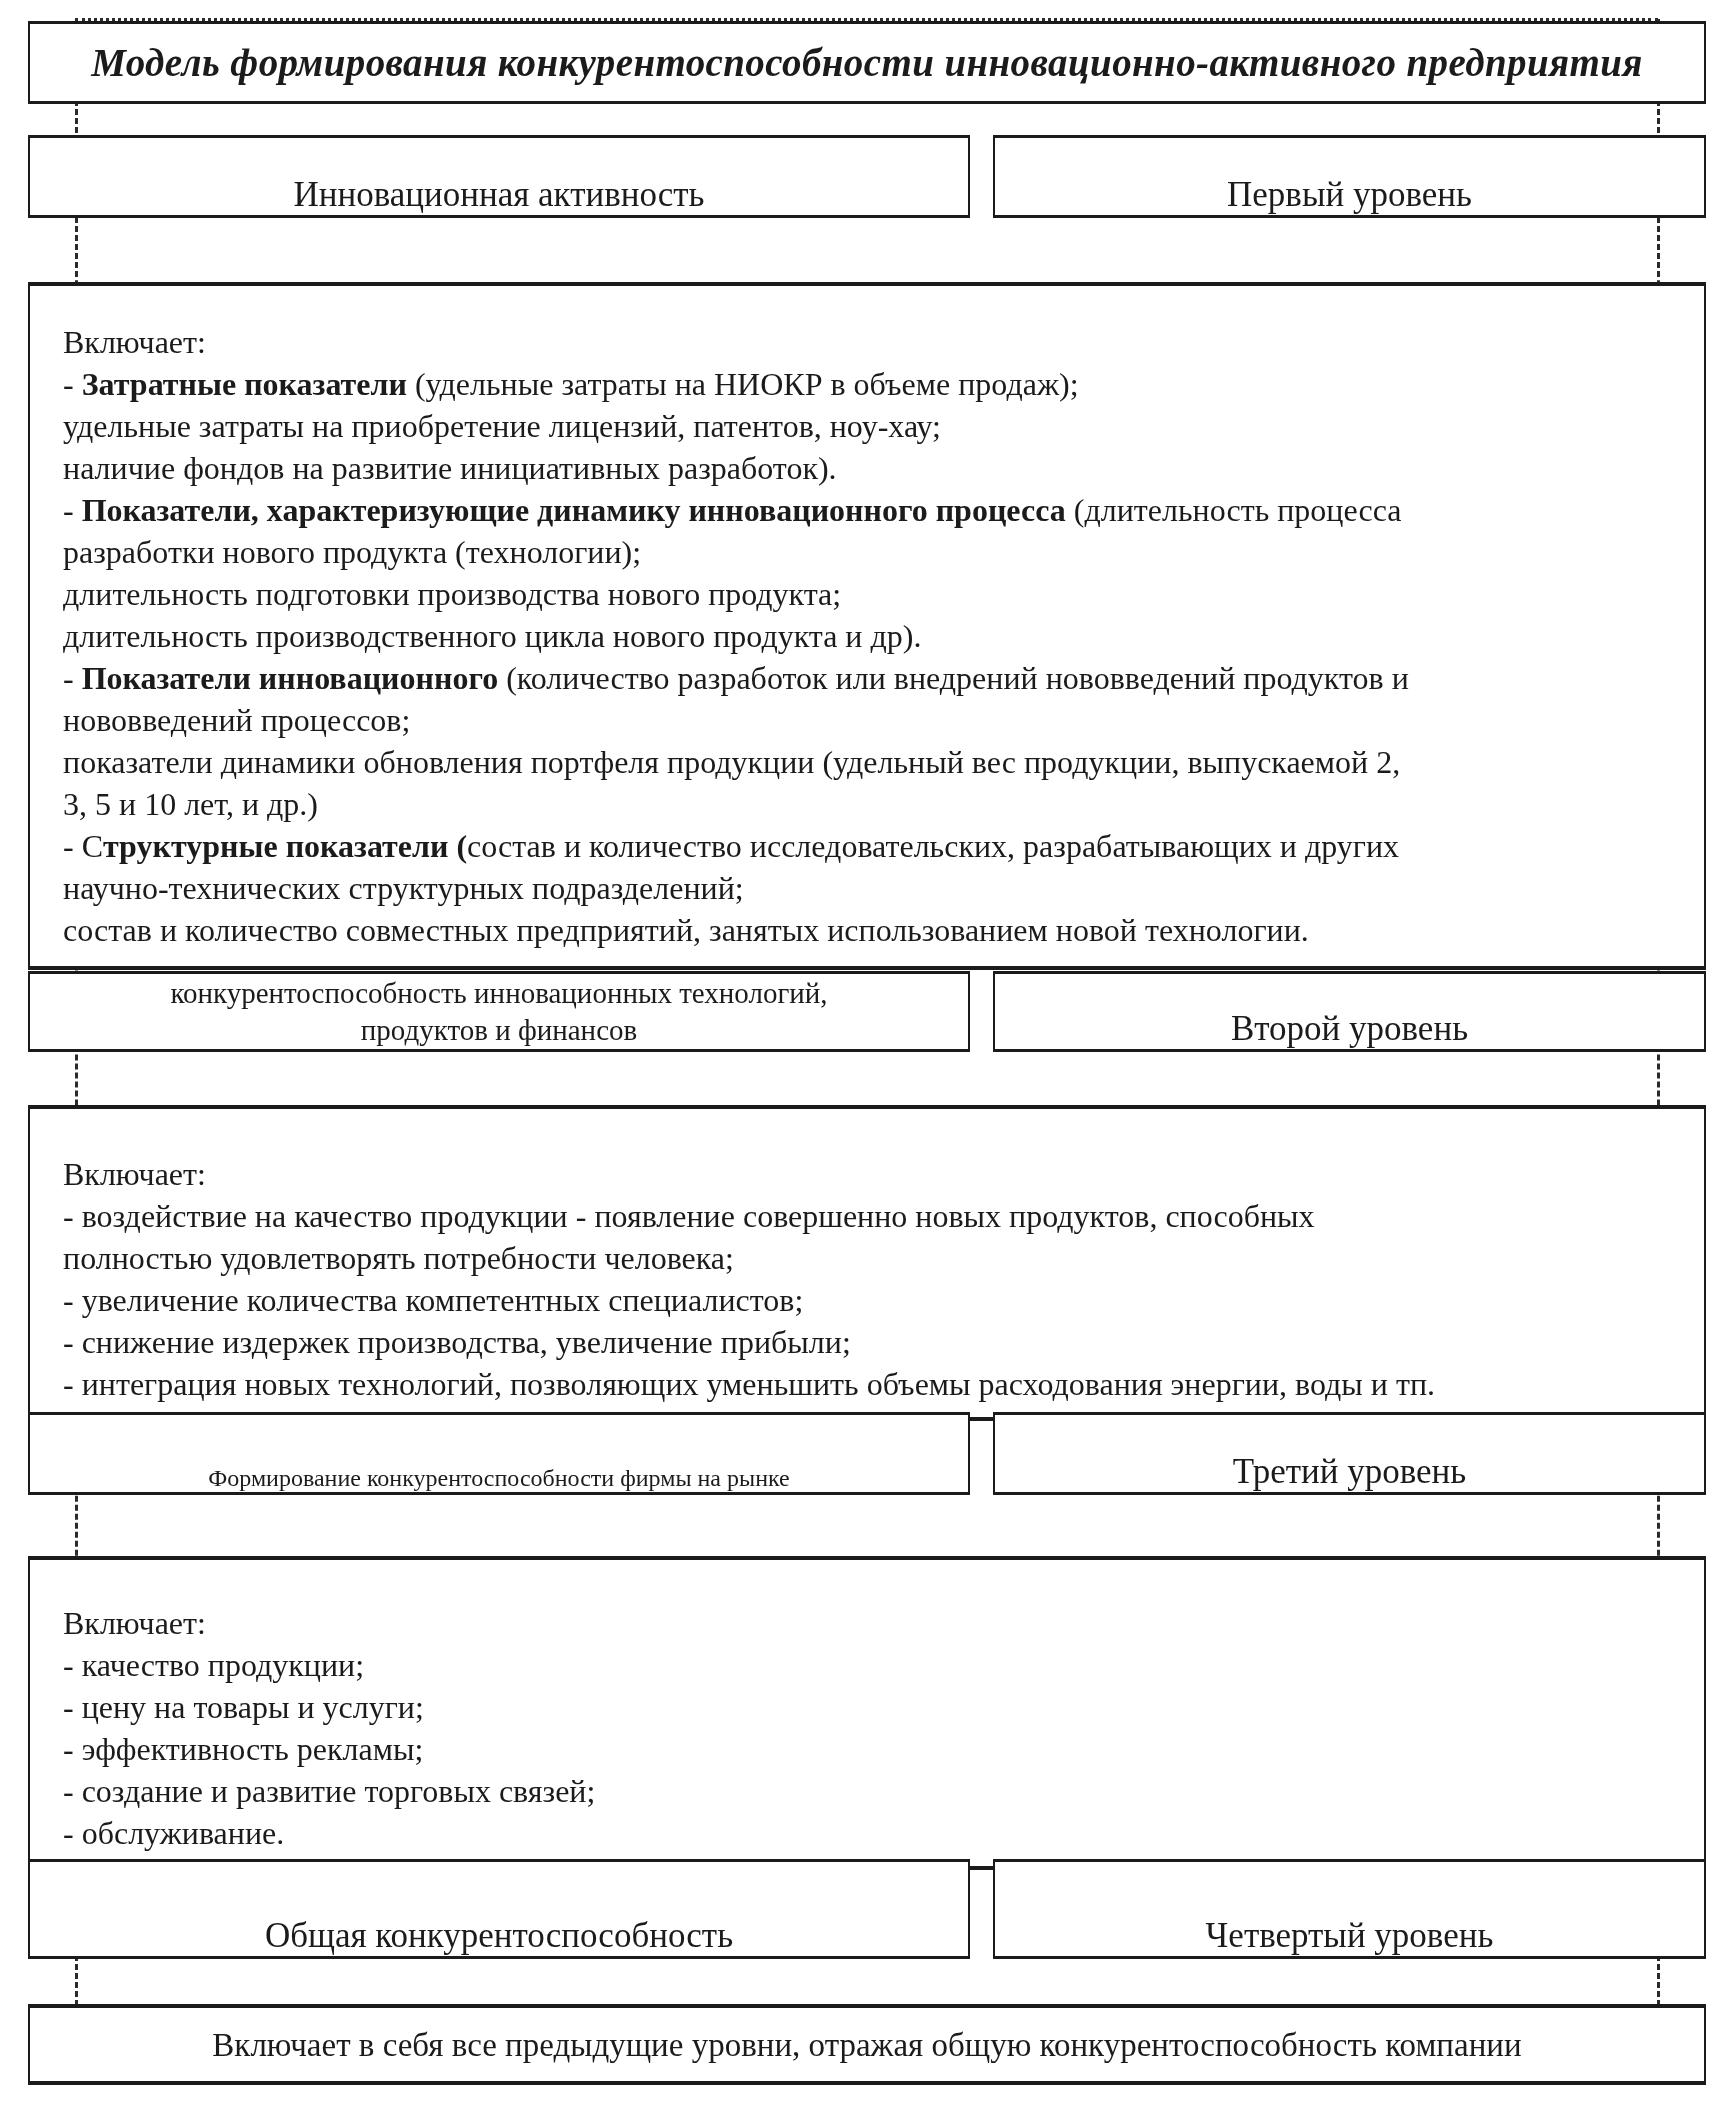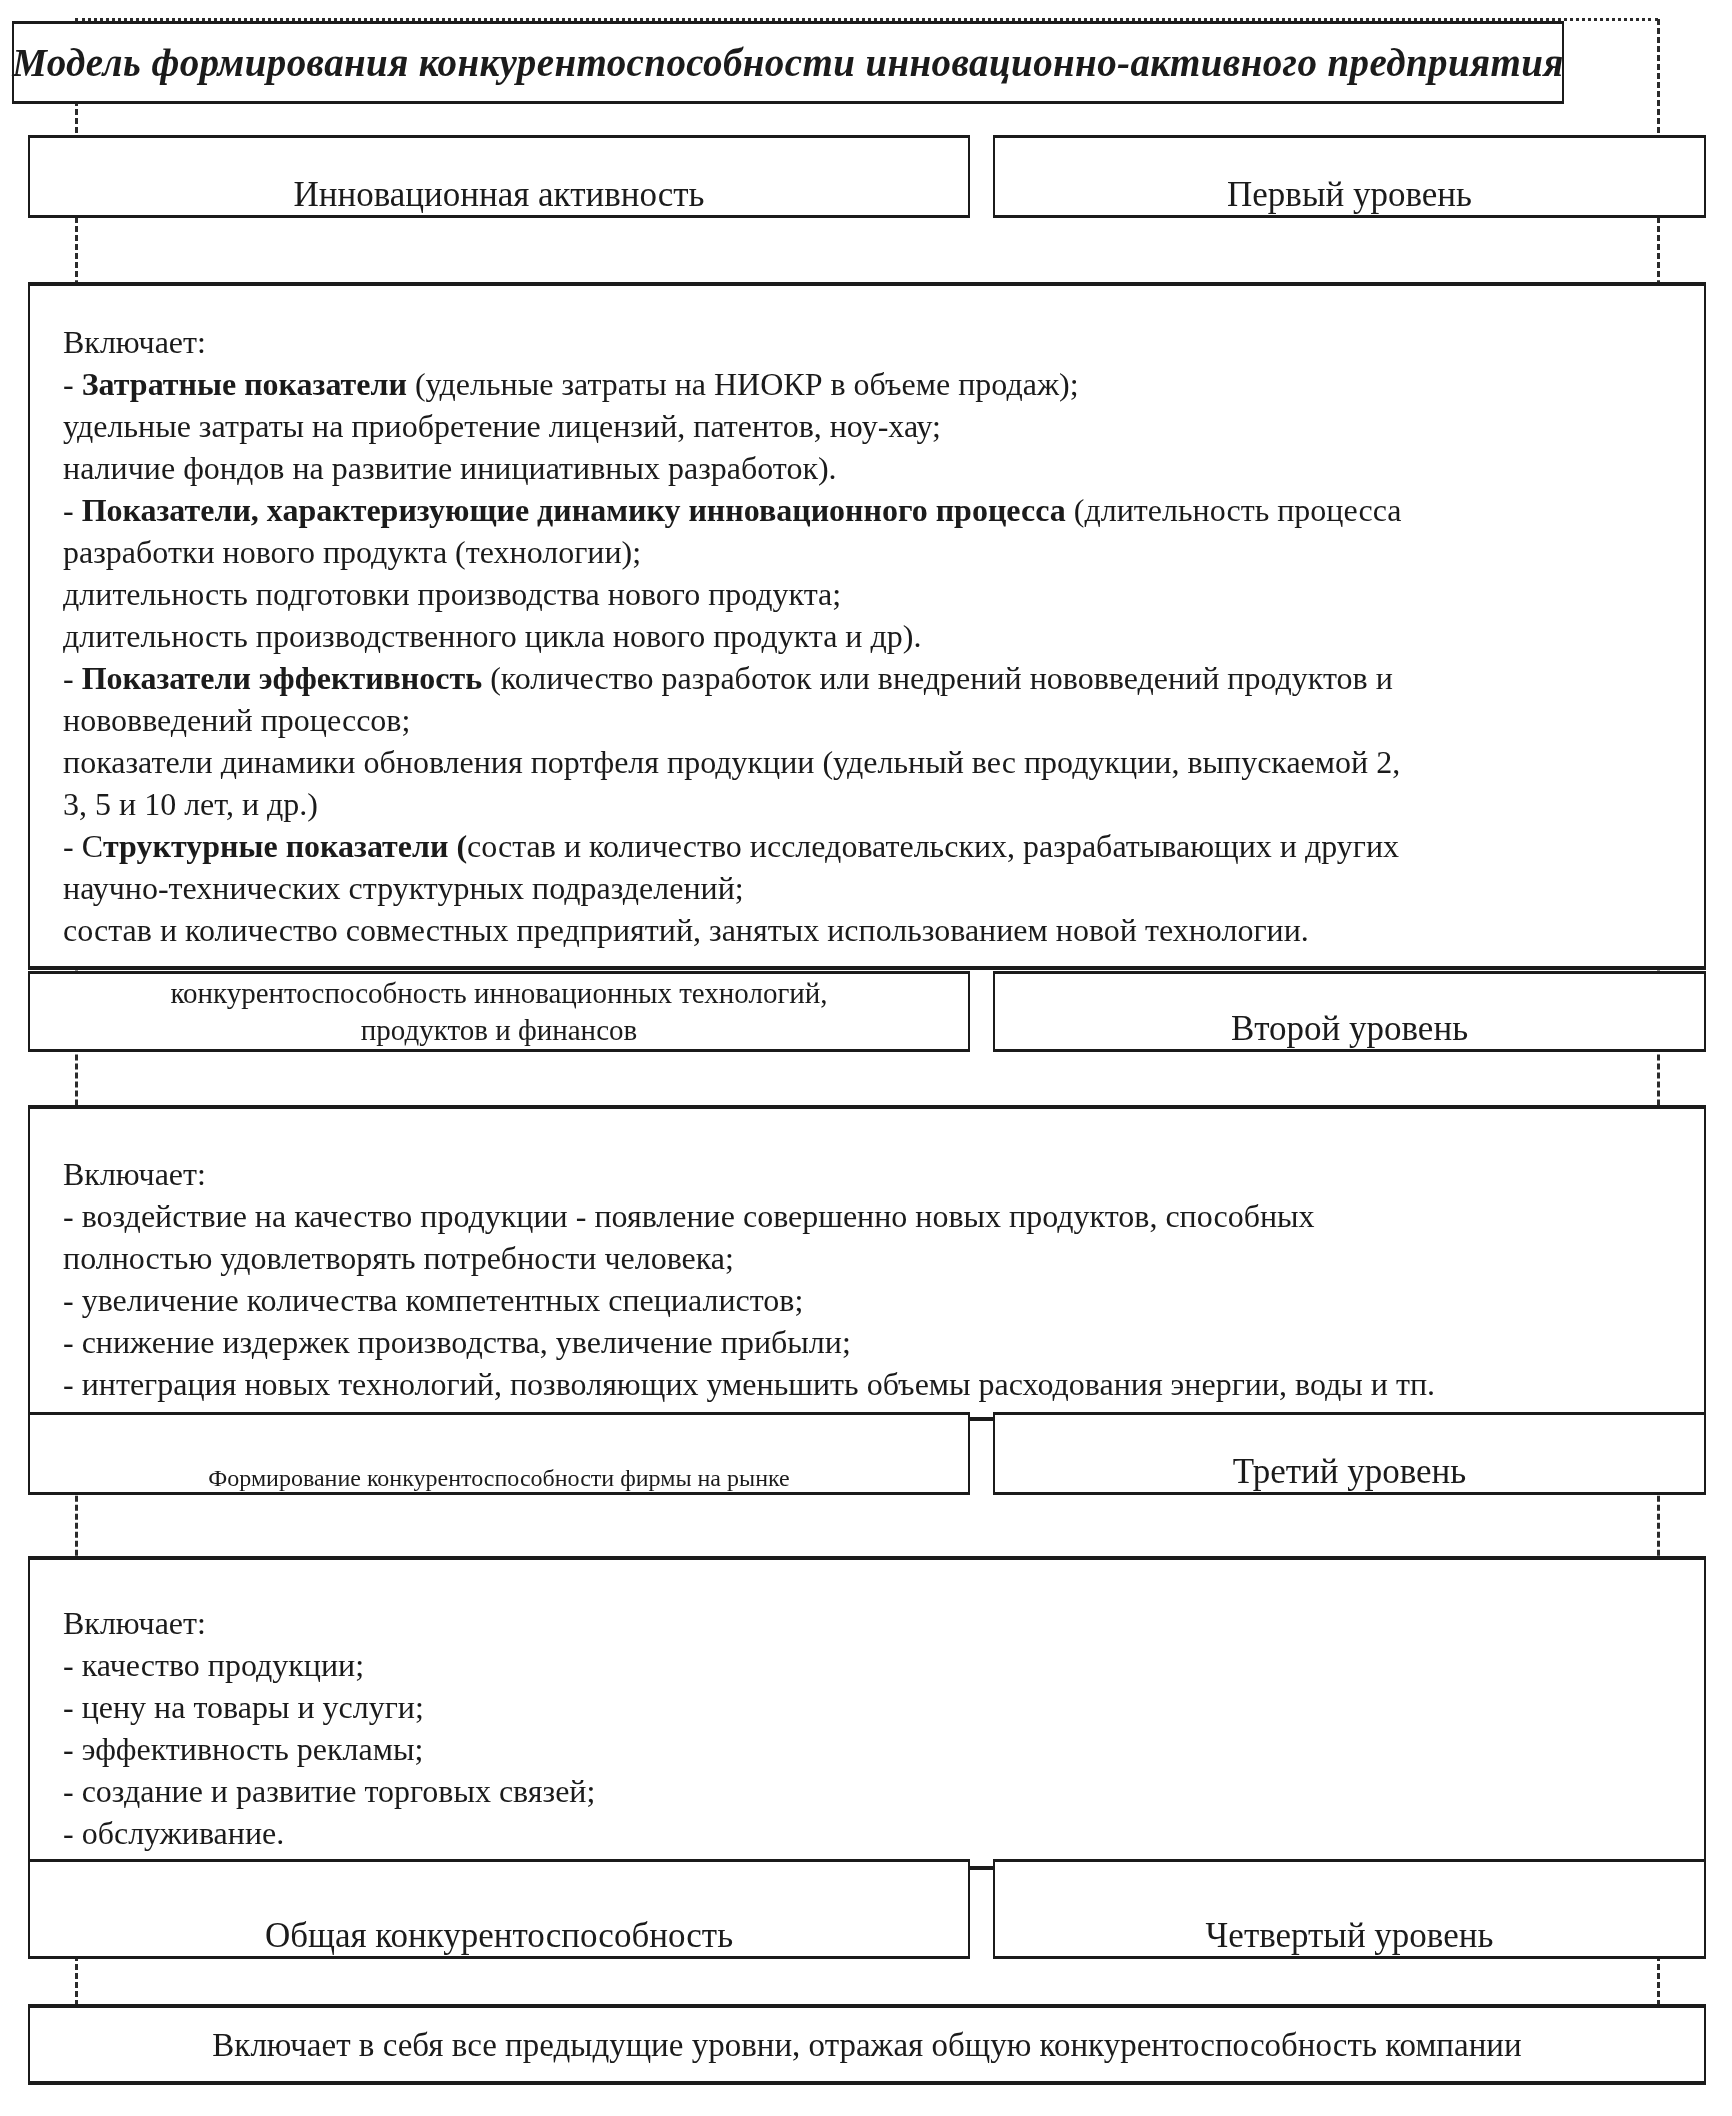--- a/index.html
+++ b/index.html
@@ -22,21 +22,21 @@
   #frame-bottom{top:2079px;}
 
   .box{
     position:absolute;background:#ffffff;box-sizing:border-box;
     border:2.6px solid #1b1b1b;border-top-width:3.5px;border-bottom-width:3.5px;
     z-index:1;
   }
   .centered{display:flex;flex-direction:column;align-items:center;justify-content:center;text-align:center;}
 
   
-  #title-box{left:12px;top:21px;width:1552px;height:83px;}
+  #title-box{left:28px;top:21px;width:1678px;height:83px;}
   #title-box .t{
     font-size:39px;font-weight:bold;font-style:italic;white-space:nowrap;
     letter-spacing:0.4px;
   }
 
   
   .col-left{left:28px;width:942px;}
   .col-right{left:993px;width:713px;}
   .full{left:28px;width:1678px;}
 
@@ -87,21 +87,21 @@
 <div class="box content full" id="content-1">
   <div>
       <div class="tline"><span>Включает:</span></div>
       <div class="tline"><span>- </span><span class="bseg">Затратные показатели</span><span> (удельные затраты на НИОКР в объеме продаж);</span></div>
       <div class="tline"><span>удельные затраты на приобретение лицензий, патентов, ноу-хау;</span></div>
       <div class="tline"><span>наличие фондов на развитие инициативных разработок).</span></div>
       <div class="tline"><span>- </span><span class="bseg">Показатели, характеризующие динамику инновационного процесса</span><span> (длительность процесса</span></div>
       <div class="tline"><span>разработки нового продукта (технологии);</span></div>
       <div class="tline"><span>длительность подготовки производства нового продукта;</span></div>
       <div class="tline"><span>длительность производственного цикла нового продукта и др).</span></div>
-      <div class="tline"><span>- </span><span class="bseg">Показатели эффективность</span><span> (количество разработок или внедрений нововведений продуктов и</span></div>
+      <div class="tline"><span>- </span><span class="bseg">Показатели инновационного</span><span> (количество разработок или внедрений нововведений продуктов и</span></div>
       <div class="tline"><span>нововведений процессов;</span></div>
       <div class="tline"><span>показатели динамики обновления портфеля продукции (удельный вес продукции, выпускаемой 2,</span></div>
       <div class="tline"><span>3, 5 и 10 лет, и др.)</span></div>
       <div class="tline"><span>- С</span><span class="bseg">труктурные показатели (</span><span>состав и количество исследовательских, разрабатывающих и других</span></div>
       <div class="tline"><span>научно-технических структурных подразделений;</span></div>
       <div class="tline"><span>состав и количество совместных предприятий, занятых использованием новой технологии.</span></div>
     </div>
 </div>
 
 <div class="box centered col-left hdr" id="row2-left">

